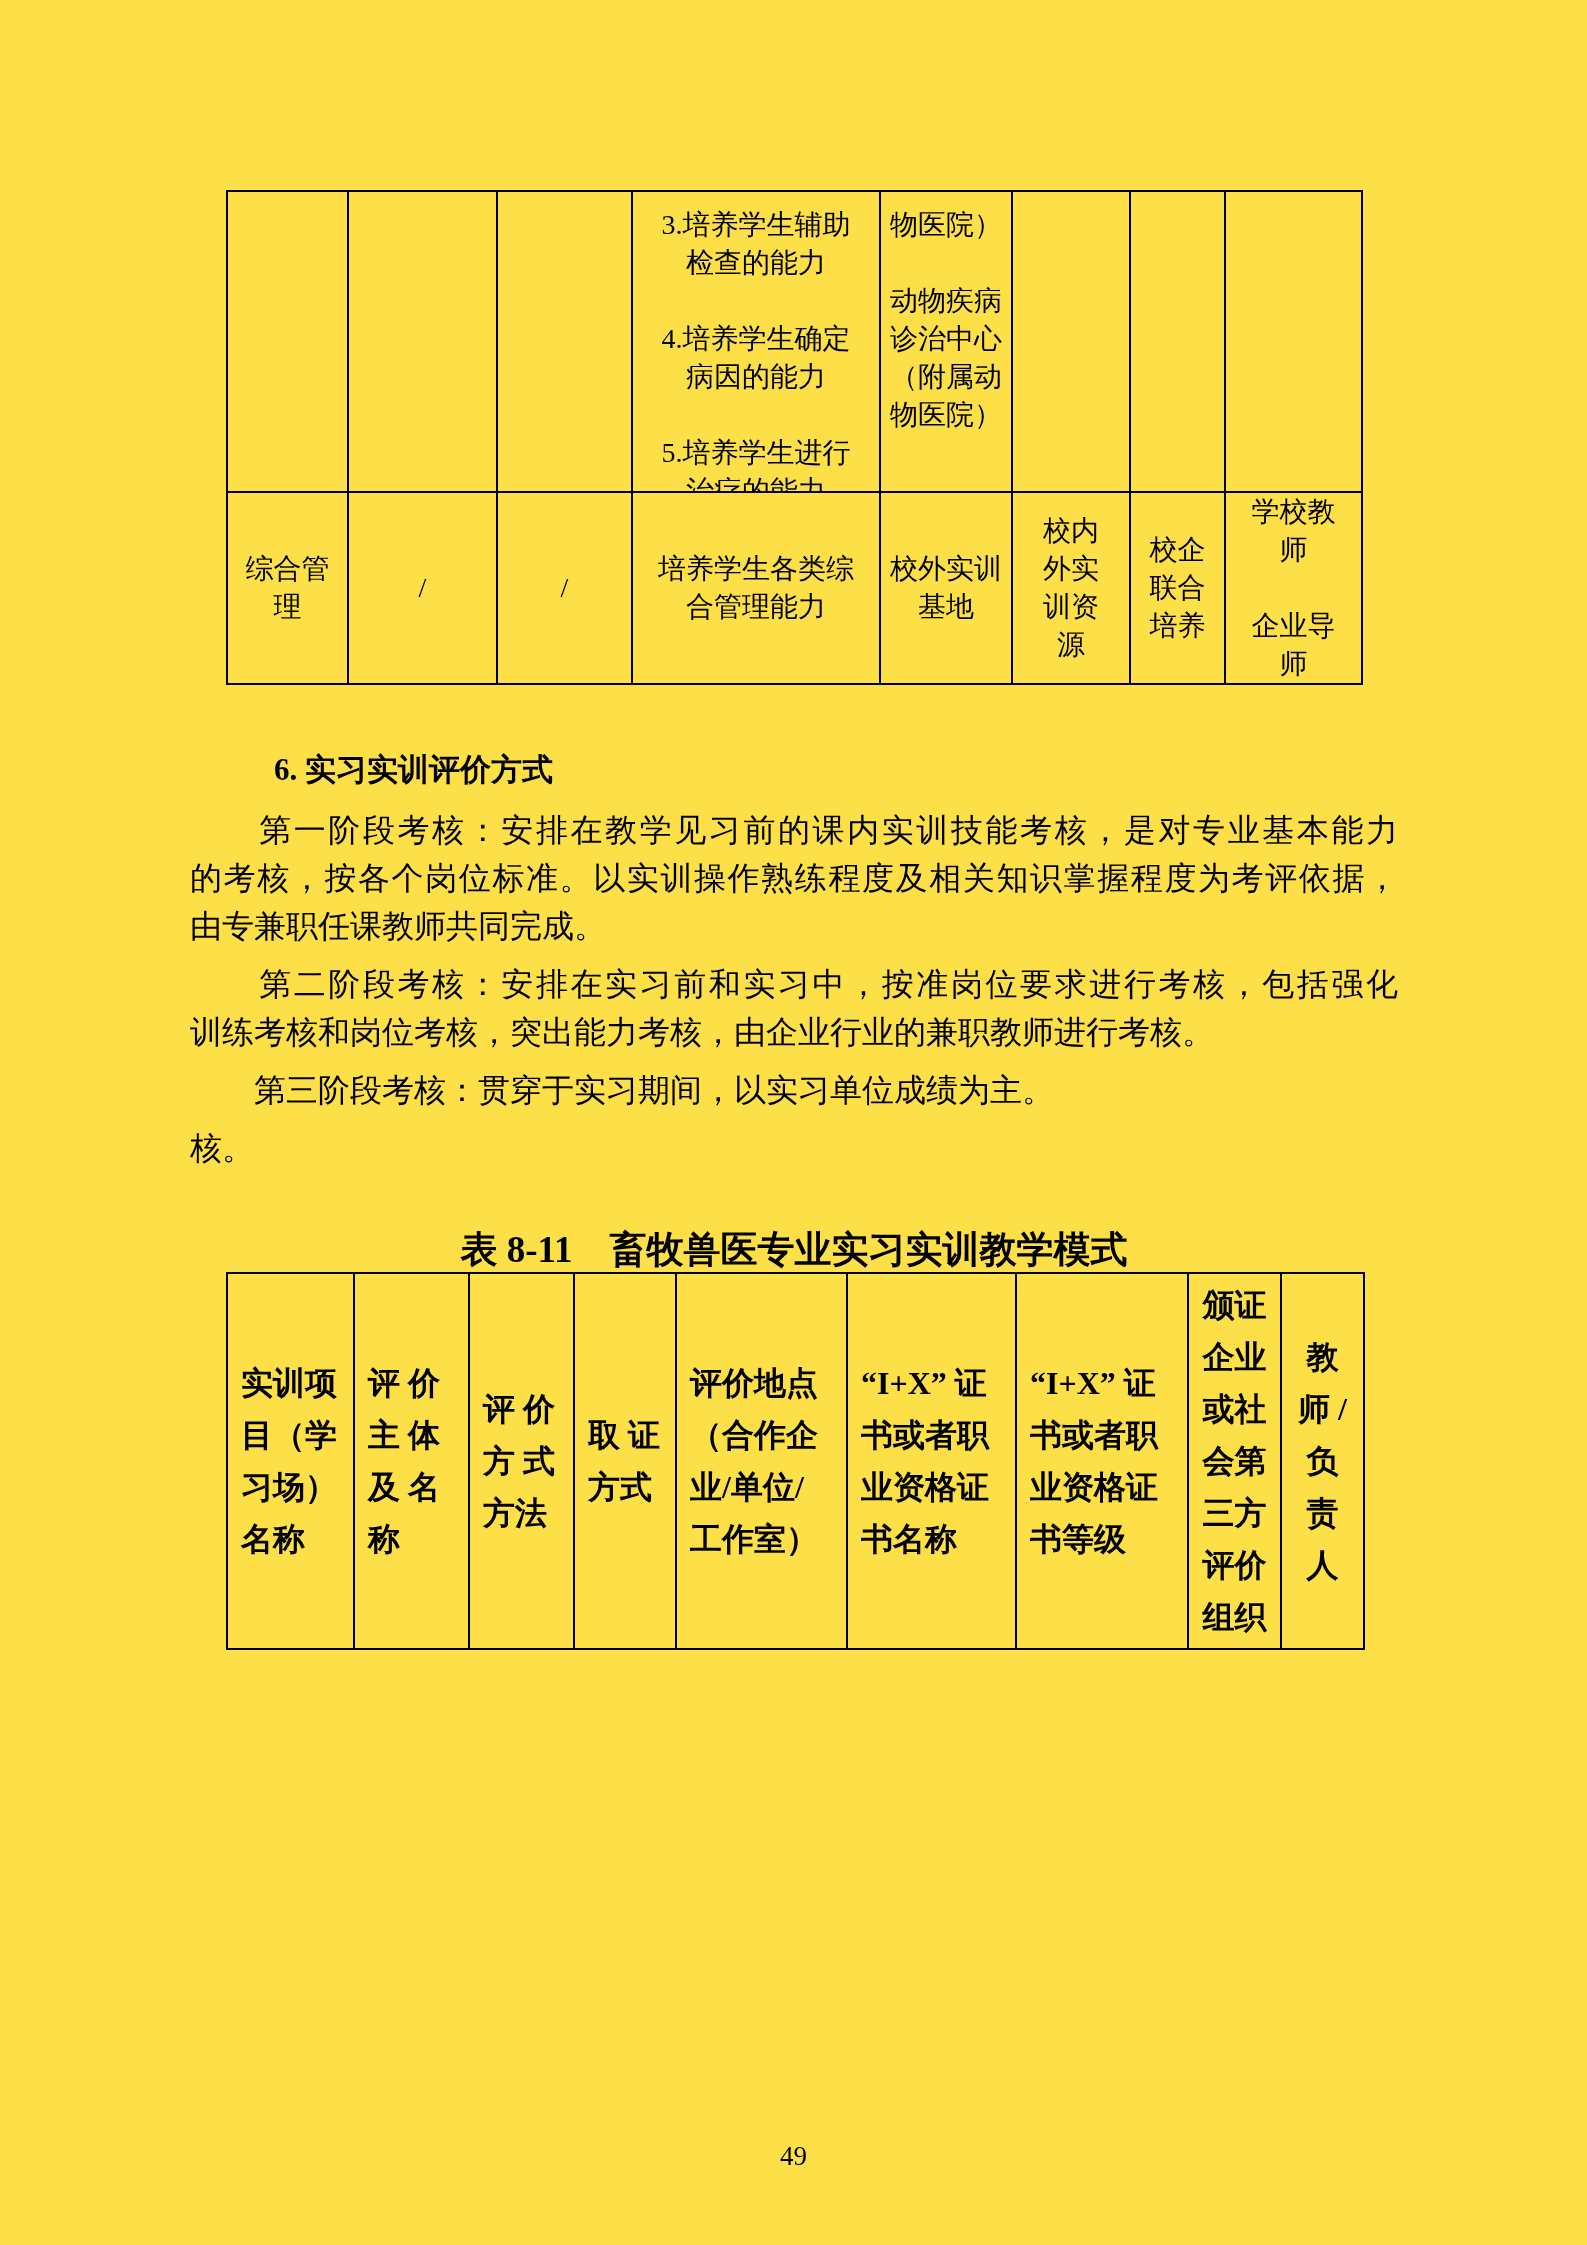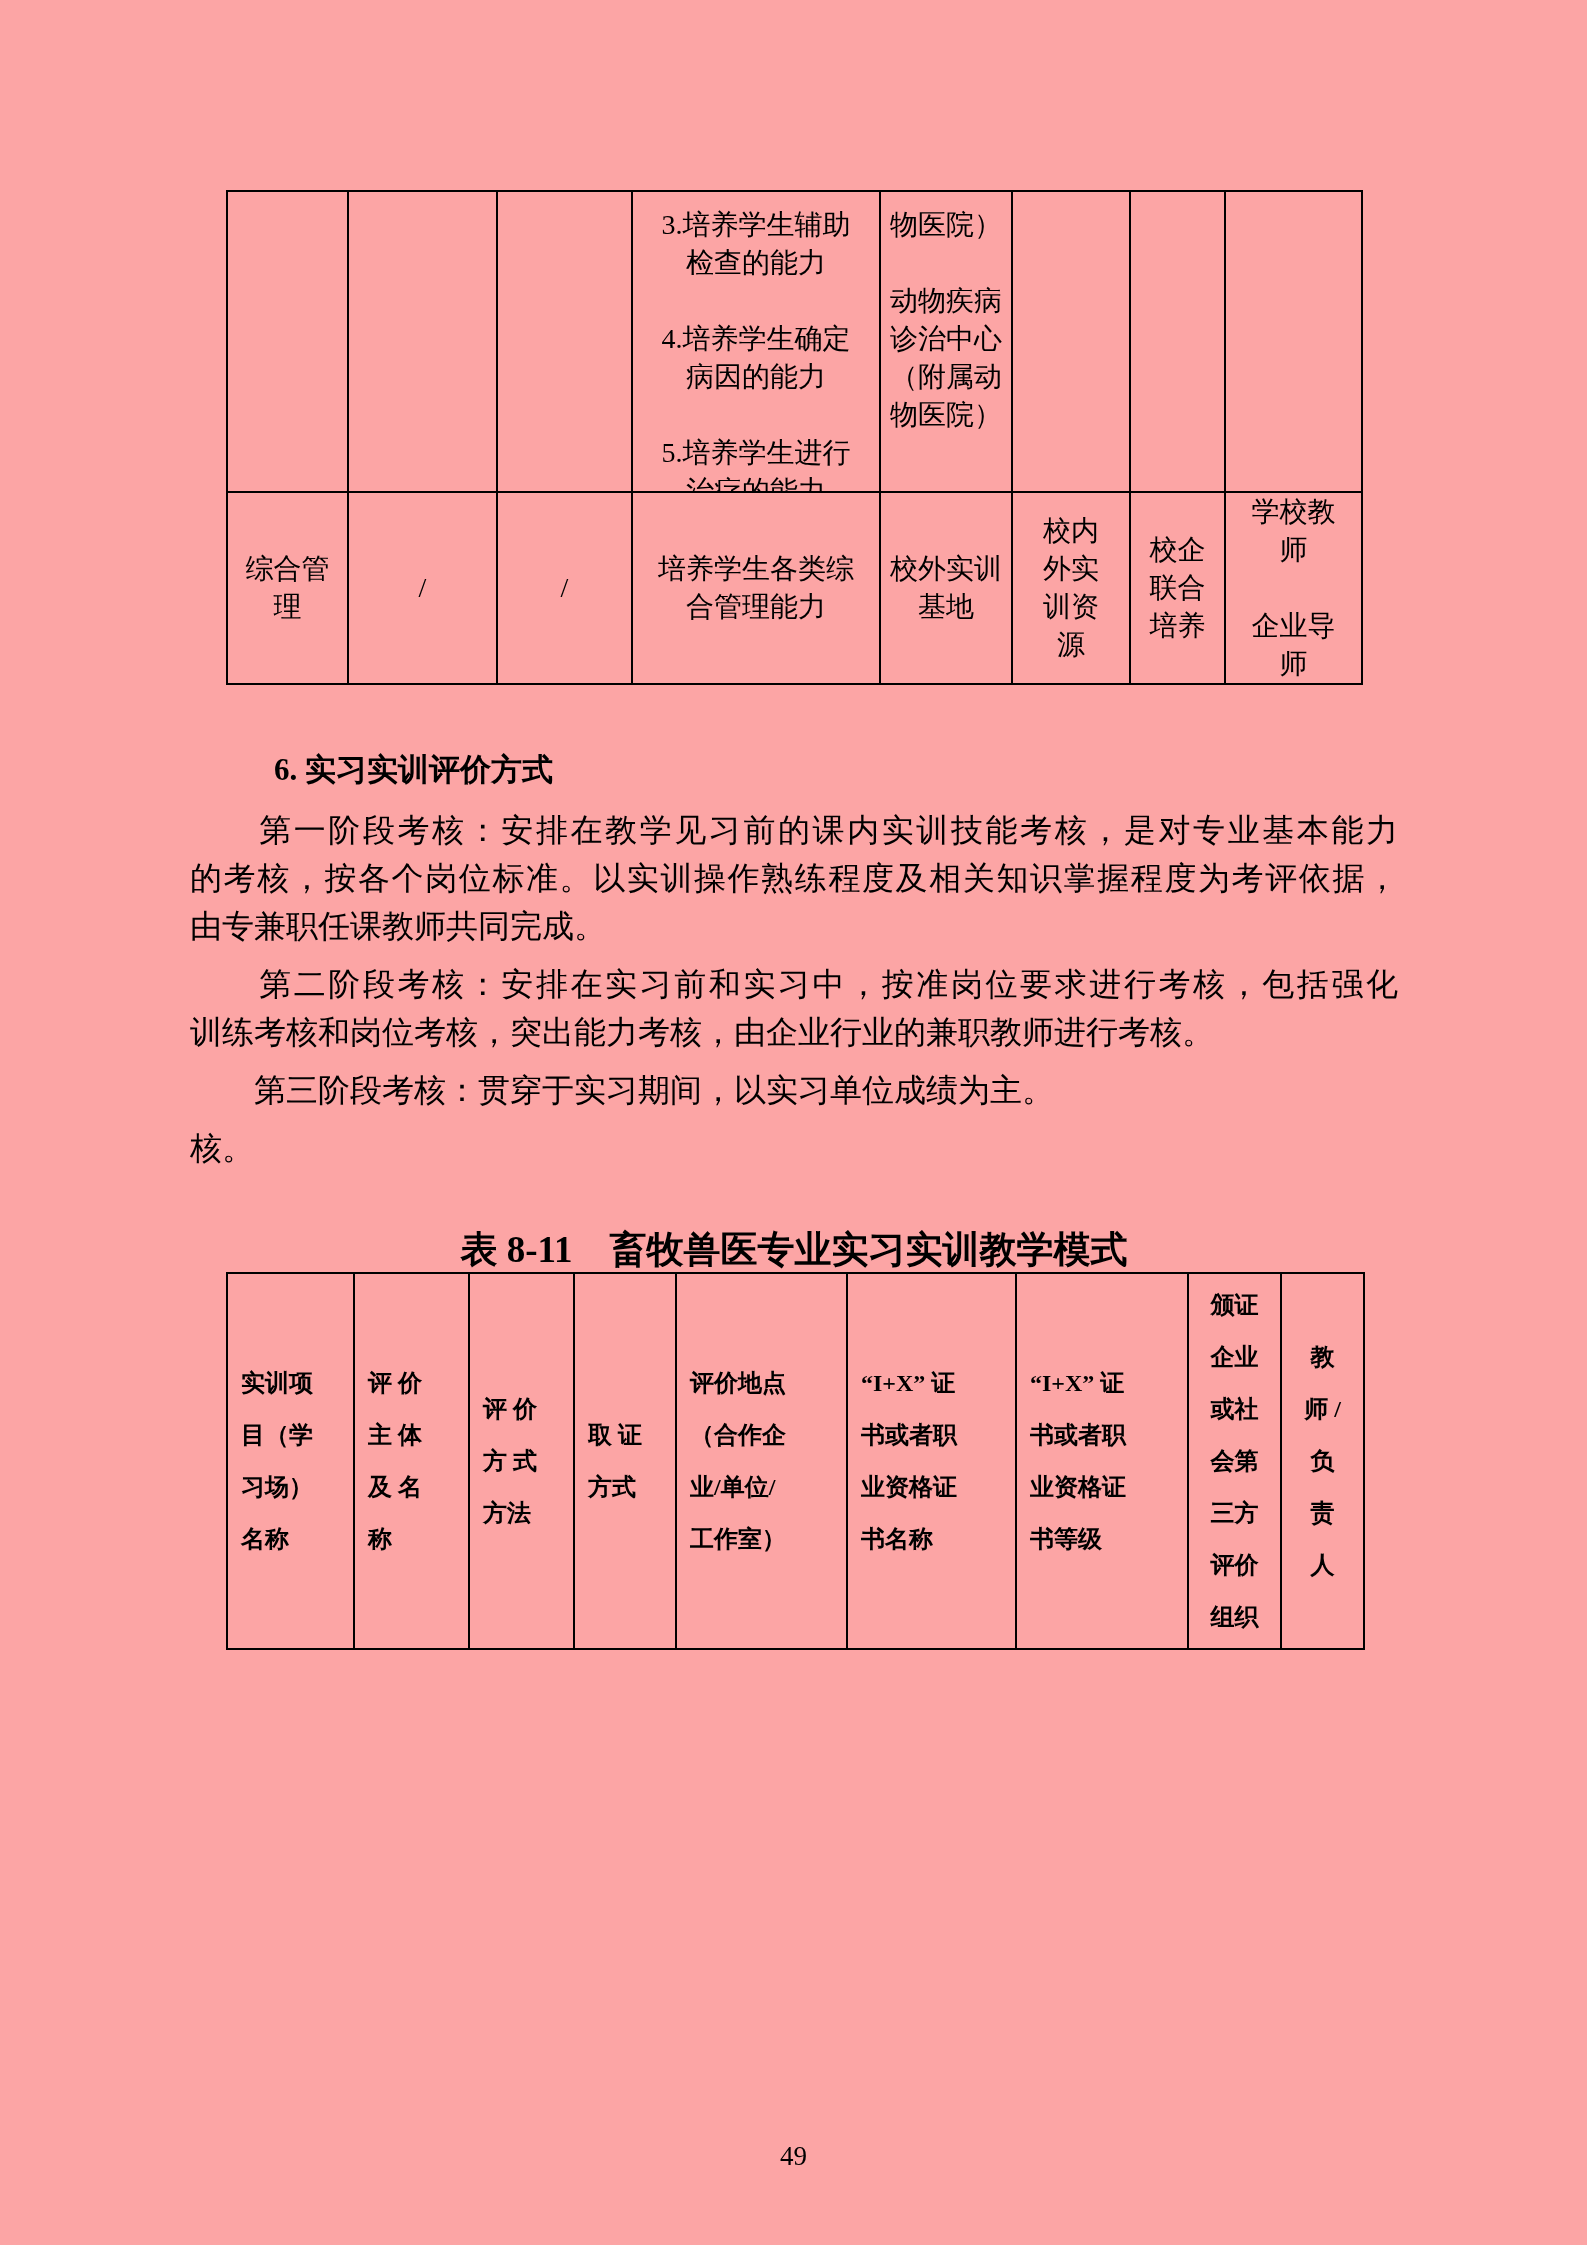--- a/index.html
+++ b/index.html
@@ -1,19 +1,19 @@
 <!DOCTYPE html>
 <html><head>
 <meta charset="utf-8">
 <style>
   html,body{margin:0;padding:0;background:#e8e8e8;}
   .page{
     position:relative;
     width:1587px;height:2245px;
-    background:#fca5a5;
+    background:#fde047;
     font-family:"Liberation Serif","DejaVu Serif",serif;
     color:#000;
     overflow:hidden;
     margin:0 auto;
     text-decoration:underline;
   }
   
   .t1{
     position:absolute;left:226px;top:190px;
     display:grid;
@@ -58,21 +58,21 @@
     display:grid;
     grid-template-columns:127px 115px 105px 102px 171px 169px 172px 93px 83px;
     grid-template-rows:376px;
     border-top:2px solid #000;
     border-left:2px solid #000;
   }
   .t2 .cell{
     box-sizing:border-box;
     border-right:2px solid #000;
     border-bottom:2px solid #000;
-    font-size:24px;font-weight:bold;
+    font-size:32px;font-weight:bold;
     line-height:52px;
     white-space:pre-line;
     display:flex;flex-direction:column;justify-content:center;
     align-items:flex-start;text-align:left;
     padding-left:13px;padding-right:4px;
     overflow:hidden;
   }
   .t2 .cc{align-items:center;text-align:center;padding-left:2px;padding-right:2px;}
   
   .pagenum{

